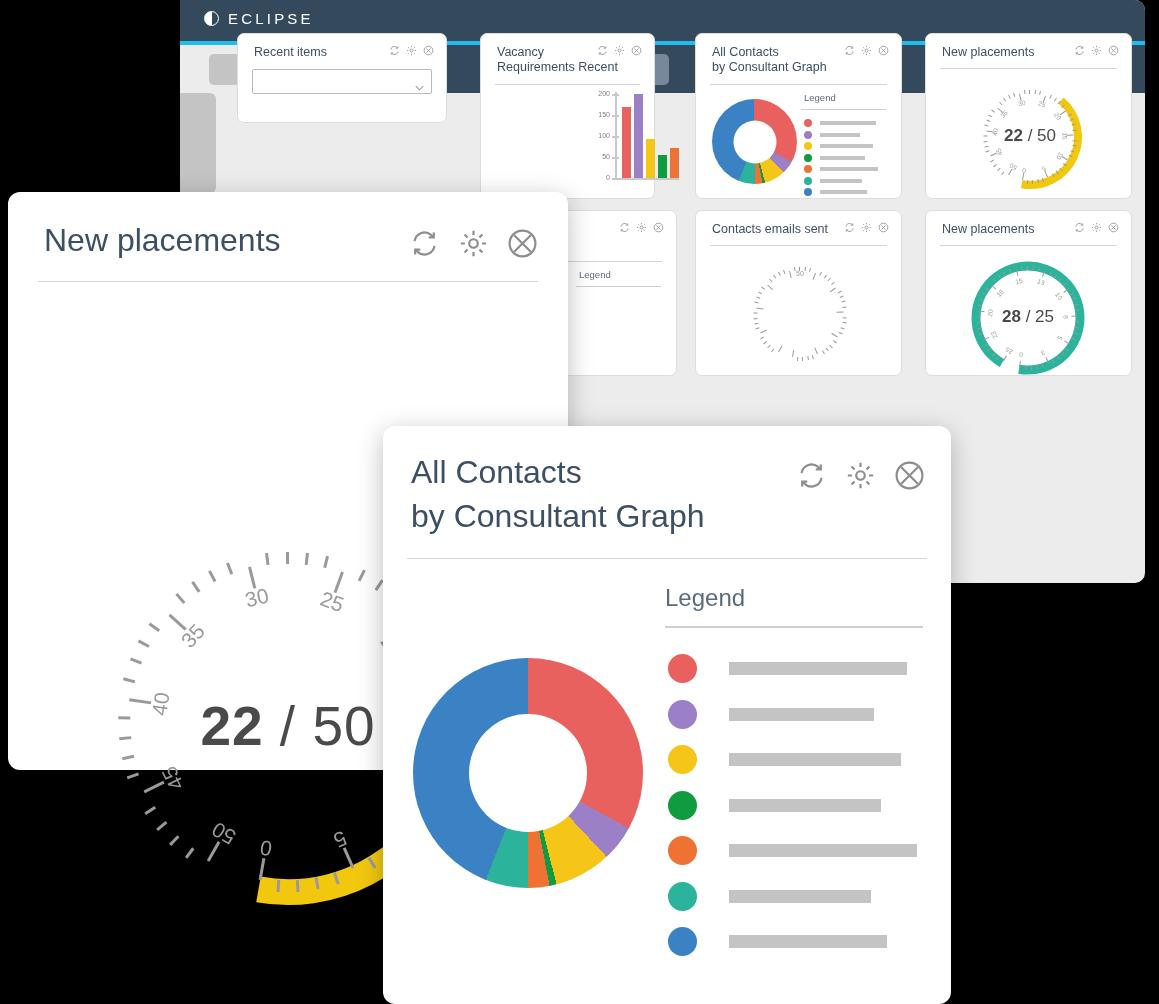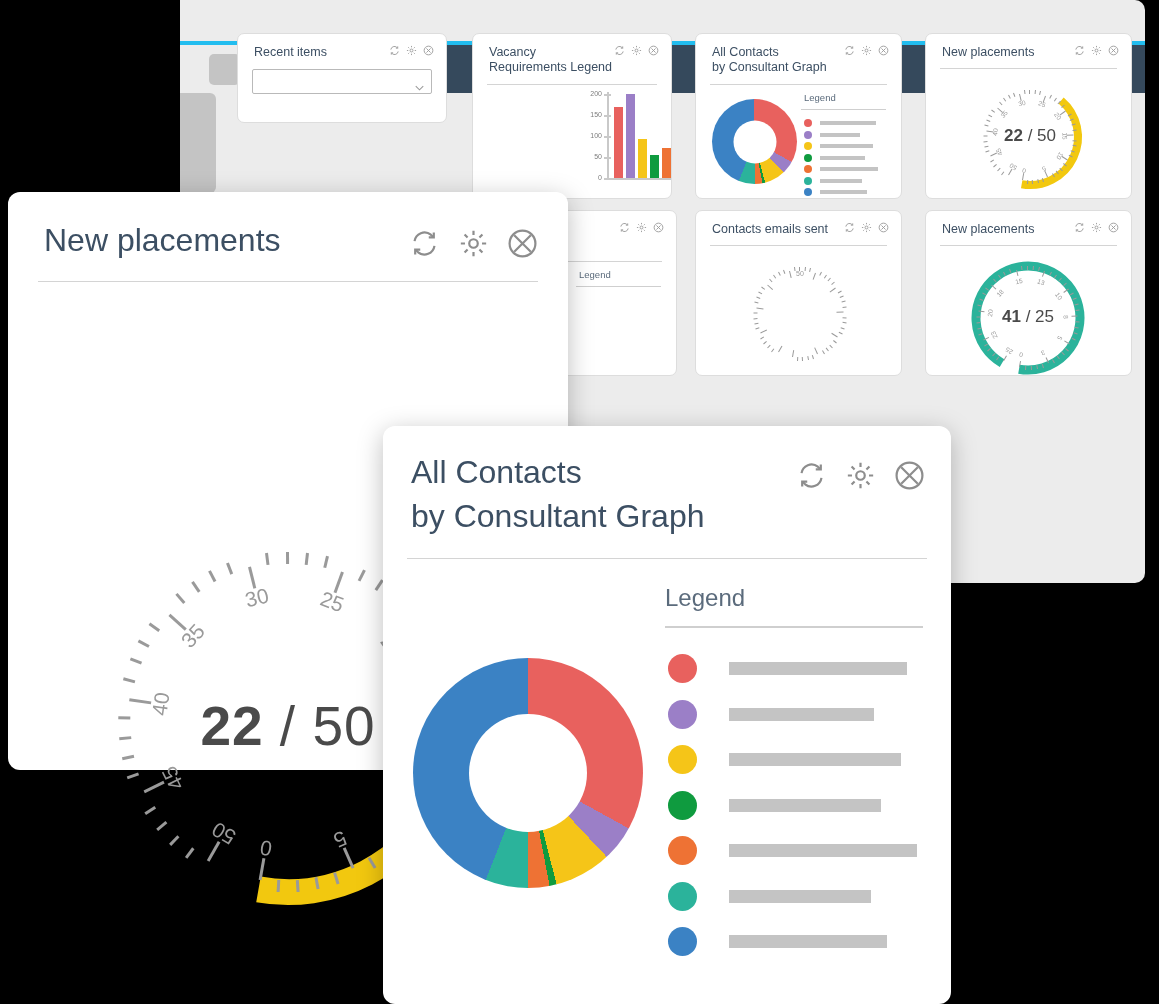--- a/index.html
+++ b/index.html
@@ -169,20 +169,26 @@
   }
   #card-contacts .lg-legend-rule{
     position:absolute; left:282px; width:258px; top:200px; height:1.5px; background:#cfcfcf;
   }
 </style>
 </head>
 <body>
 
 <div id="app-window">
 
+  <div id="app-header">
+    <div id="brand">
+      <div id="brand-mark"></div>
+      <div id="brand-name">ECLIPSE</div>
+    </div>
+  </div>
 
   <div id="accent-bar"></div>
 
   <div id="tabstrip">
     <div class="tab" style="left:33px"></div>
     <div class="tab" style="left:107px"></div>
     <div class="tab" style="left:181px"></div>
     <div class="tab" style="left:255px"></div>
     <div class="tab" style="left:329px"></div>
     <div class="tab" style="left:403px"></div>
@@ -219,24 +225,24 @@
     </div>
     <div class="dd" style="top:35px;">
       <span class="chev">
         <svg viewBox="0 0 12 8" fill="none" stroke="#9a9a9a" stroke-width="1.4">
             <path d="M1 1.5L6 6.5L11 1.5"></path>
           </svg>
       </span>
     </div>
   </div>
 
-  <div class="card" style="left:292px; top:33px; width:200px; height:166px;">
+  <div class="card" style="left:300px; top:33px; width:175px; height:166px;">
     <div class="card-title">
       <div>Vacancy</div>
-      <div>Requirements Legend</div>
+      <div>Requirements Recent</div>
     </div>
     <div class="card-icons">
       <span class="ic">
           <svg viewBox="0 0 24 24" fill="none" stroke="#9a9a9a" stroke-width="2">
             <path d="M4 10a8 8 0 0113-5l2 2"></path>
             <path d="M20 14a8 8 0 01-13 5l-2-2"></path>
             <path d="M19 3v4h-4"></path>
             <path d="M5 21v-4h4"></path>
           </svg>
         </span>
@@ -575,21 +581,21 @@
       <span class="ic">
           <svg viewBox="0 0 24 24" fill="none" stroke="#9a9a9a" stroke-width="2">
             <circle cx="12" cy="12" r="9.5"></circle>
             <path d="M7.5 7.5l9 9M16.5 7.5l-9 9"></path>
           </svg>
         </span>
     </div>
     <div class="card-rule" style="top:34px;"></div>
     <div class="gauge" id="gauge-small-2" style="left:32px; top:44px; width:140px; height:126px;">
       <div class="gauge-val" style="top:52px; font-size:17px;">
-        <b>41</b>
+        <b>28</b>
         <i>/</i>
         <i>25</i>
       </div>
     <svg width="140" height="126" style="position: absolute; left: 0px; top: 0px;">
           <path d="M 60.97029476131962 114.21000315663483 A 52 52 0 1 0 43.99999999999998 108.03332099679079" fill="none" stroke="#2bb39b" stroke-width="9" stroke-linecap="butt"></path>
         </svg>
         <div class="tick" style="width: 1px; height: 6px; left: 60.9044px; top: 111.748px; transform: rotate(190deg);"></div>
         <div class="tick" style="width: 1px; height: 3.5px; left: 66.5973px; top: 114.919px; transform: rotate(183.2deg);"></div>
         <div class="tick" style="width: 1px; height: 3.5px; left: 72.7651px; top: 114.897px; transform: rotate(176.4deg);"></div>
         <div class="tick" style="width: 1px; height: 3.5px; left: 78.887px; top: 114.146px; transform: rotate(169.6deg);"></div>

